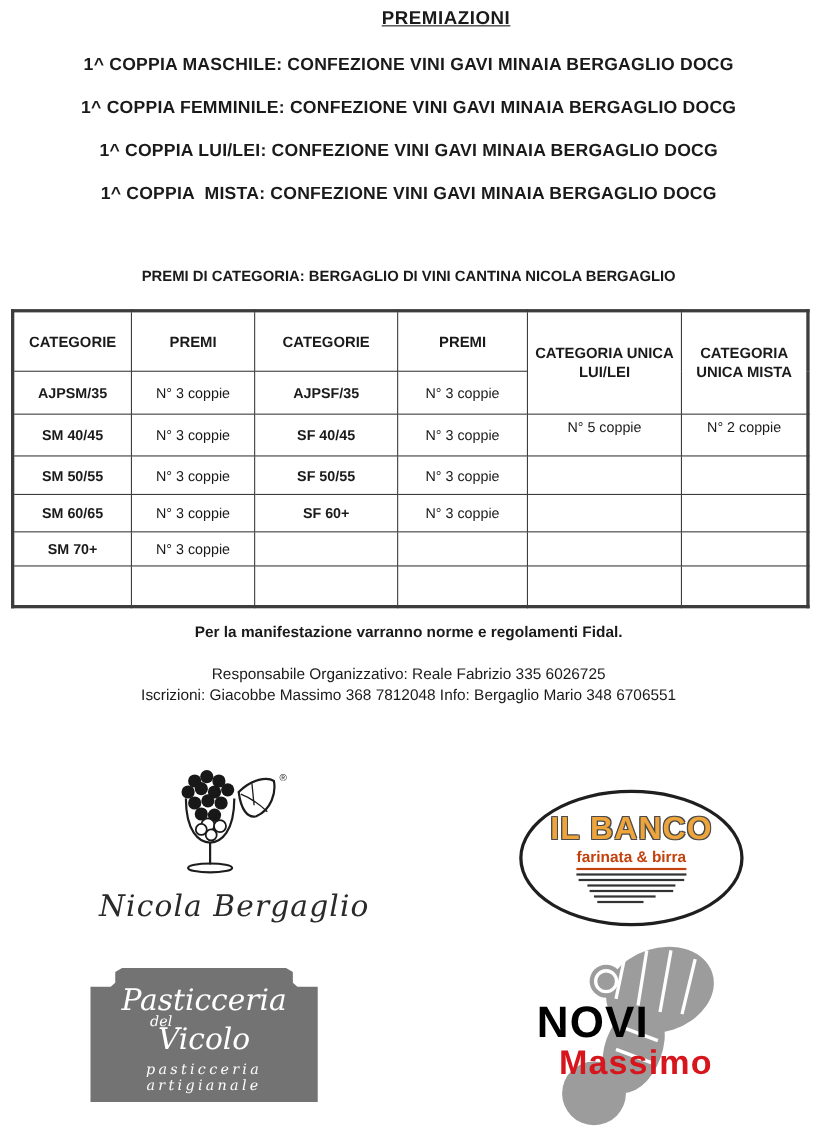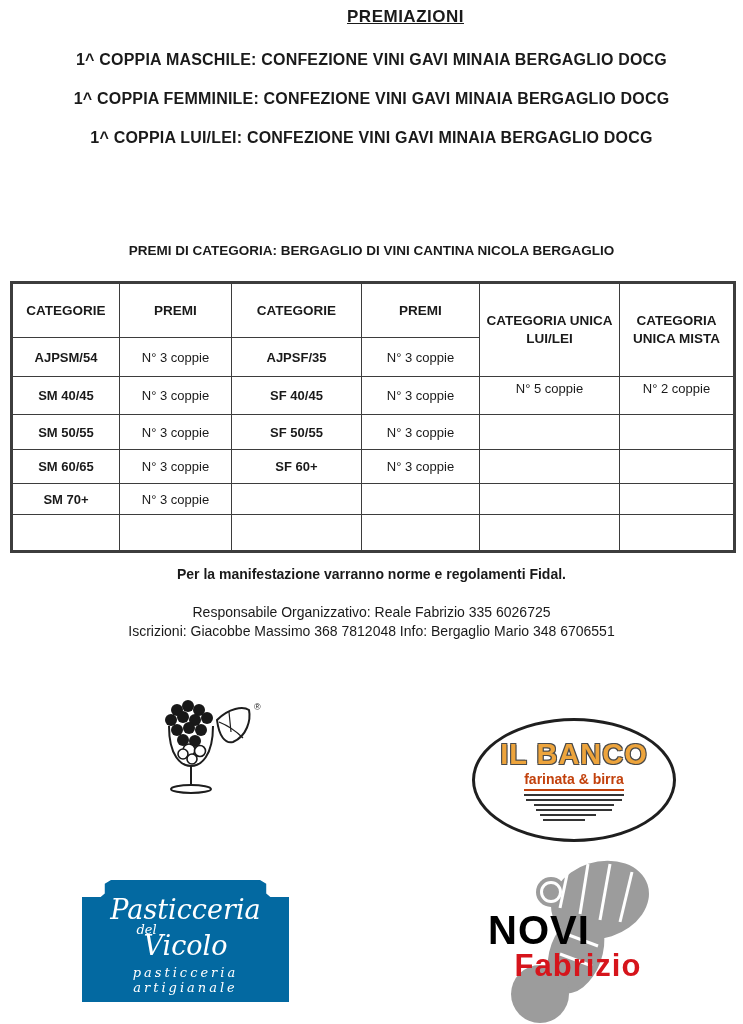--- a/index.html
+++ b/index.html
@@ -51,21 +51,21 @@
     white-space:nowrap;
   }
   .banco-sub { font-size:14px; font-weight:bold; color:#c2410c; margin-top:2px; border-bottom:2px solid #c2410c; padding-bottom:2px; }
   .banco-lines { margin-top:3px; display:flex; flex-direction:column; align-items:center; gap:3px; }
   .banco-lines i { display:block; height:2px; background:#333; }
   .bl1{width:100px;} .bl2{width:96px;} .bl3{width:80px;} .bl4{width:76px;} .bl5{width:56px; transform:translateX(-6px);} .bl6{width:42px; transform:translateX(-10px);}
 
   
   .pv-logo {
     position:absolute; left:82px; top:880px; width:207px; height:122px;
-    background:#0369a1; color:#ffffff; text-align:center;
+    background:#737373; color:#ffffff; text-align:center;
     font-family:"DejaVu Serif", serif; font-style:italic;
     clip-path:polygon(0% 14%, 9% 14%, 11% 11%, 11% 3%, 14% 0%, 86% 0%, 89% 3%, 89% 11%, 91% 14%, 100% 14%, 100% 100%, 0% 100%);
   }
   .pv-line1 { font-size:27px; line-height:1; margin-top:16px; }
   .pv-line2 { font-size:13px; line-height:1; margin:0 0 0 -78px; }
   .pv-line3 { font-size:27px; line-height:1; margin-top:-4px; }
   .pv-sub   { font-size:13px; letter-spacing:3px; margin-top:6px; }
   .pv-addr  { font-size:8.5px; letter-spacing:.5px; margin-top:6px; font-style:normal; font-family:"Liberation Serif", serif; opacity:.95; }
 
   
@@ -83,20 +83,21 @@
 </head>
 <body>
 
 <div id="page">
 
   <div class="centered doc-title">PREMIAZIONI</div>
 
   <div class="centered prize-line p0">1^ COPPIA MASCHILE: CONFEZIONE VINI GAVI MINAIA BERGAGLIO DOCG</div>
   <div class="centered prize-line p1">1^ COPPIA FEMMINILE: CONFEZIONE VINI GAVI MINAIA BERGAGLIO DOCG</div>
   <div class="centered prize-line p2">1^ COPPIA LUI/LEI: CONFEZIONE VINI GAVI MINAIA BERGAGLIO DOCG</div>
+  <div class="centered prize-line p3">1^ COPPIA  MISTA: CONFEZIONE VINI GAVI MINAIA BERGAGLIO DOCG</div>
 
   <div class="centered cat-heading">PREMI DI CATEGORIA: BERGAGLIO DI VINI CANTINA NICOLA BERGAGLIO</div>
 
   <table class="prizes">
     <colgroup>
       <col style="width:108px">
         <col style="width:112px">
         <col style="width:130px">
       <col style="width:118px">
         <col style="width:140px">
@@ -105,21 +106,21 @@
     <tbody>
         <tr style="height:55px">
       <th>CATEGORIE</th>
       <th>PREMI</th>
       <th>CATEGORIE</th>
       <th>PREMI</th>
       <th class="merged" rowspan="2">CATEGORIA UNICA LUI/LEI</th>
       <th class="merged" rowspan="2">CATEGORIA UNICA MISTA</th>
     </tr>
     <tr style="height:39px">
-      <td>AJPSM/54</td>
+      <td>AJPSM/35</td>
       <td>N° 3 coppie</td>
       <td>AJPSF/35</td>
       <td>N° 3 coppie</td>
     </tr>
     <tr style="height:38px" class="r-unica">
       <td>SM 40/45</td>
       <td>N° 3 coppie</td>
       <td>SF 40/45</td>
       <td>N° 3 coppie</td>
       <td class="unica">N° 5 coppie</td>
@@ -193,20 +194,21 @@
           <circle cx="70" cy="43" r="6"></circle>
       </g>
       <g fill="#ffffff" stroke="#181818" stroke-width="1.6">
         <circle cx="64" cy="52" r="6"></circle>
           <circle cx="75" cy="53" r="5.5"></circle>
           <circle cx="58" cy="56" r="5"></circle>
         <circle cx="67" cy="61" r="5"></circle>
       </g>
       <text x="129" y="12" font-size="9" fill="#1d1d1d">®</text>
     </svg>
+    <div class="nb-name">Nicola Bergaglio</div>
   </div>
 
   <div class="banco-logo">
     <div class="banco-title">IL BANCO</div>
     <div class="banco-sub">farinata &amp; birra</div>
     <div class="banco-lines">
       <i class="bl1"></i>
         <i class="bl2"></i>
         <i class="bl3"></i>
         <i class="bl4"></i>
@@ -235,16 +237,16 @@
         <circle cx="63" cy="34" r="9.5"></circle>
         <line x1="80" y1="12" x2="72" y2="50"></line>
         <line x1="100" y1="6" x2="92" y2="56"></line>
         <line x1="122" y1="6" x2="112" y2="62"></line>
         <line x1="144" y1="14" x2="132" y2="64"></line>
         <line x1="78" y1="76" x2="110" y2="88"></line>
         <line x1="72" y1="96" x2="104" y2="108"></line>
       </g>
     </svg>
     <div class="nr-novi">NOVI</div>
-    <div class="nr-running">Fabrizio</div>
+    <div class="nr-running">Massimo</div>
   </div>
 
 </div>
 
 </body></html>

